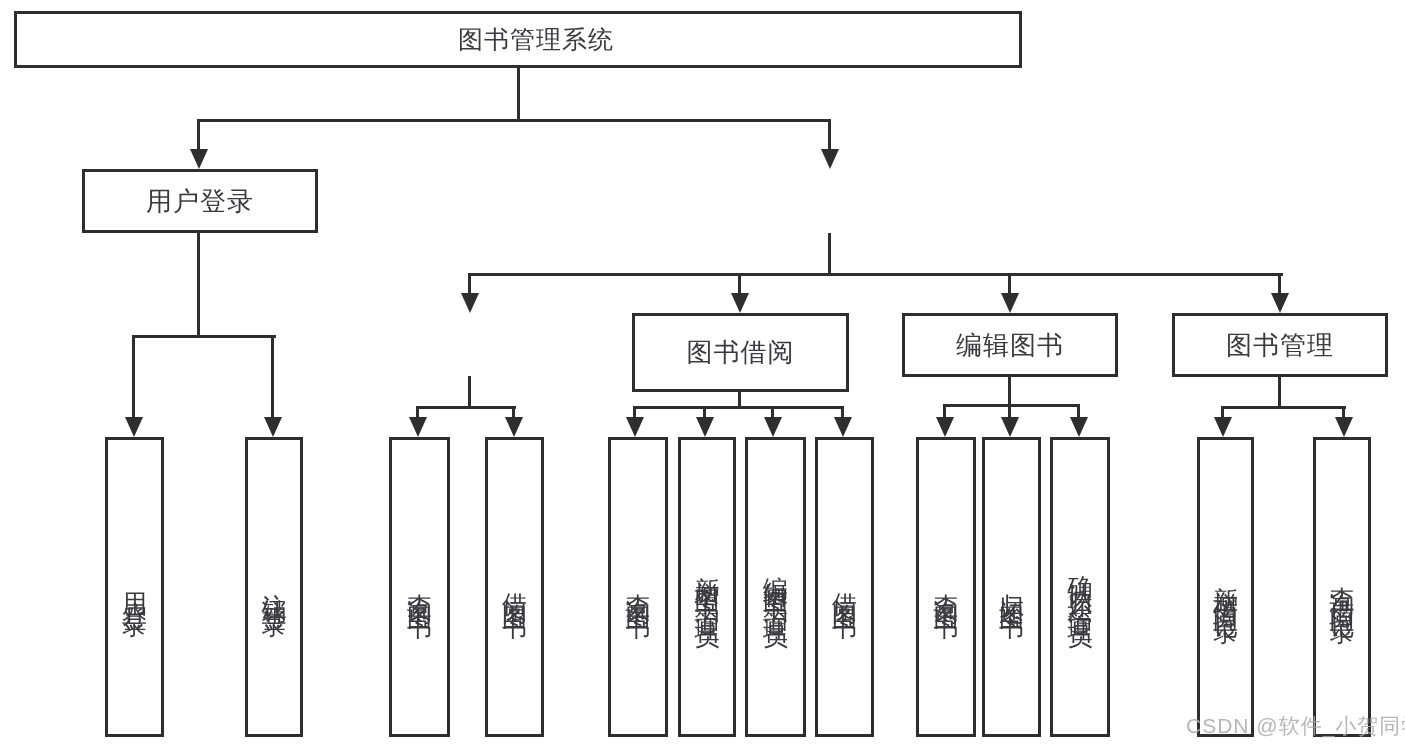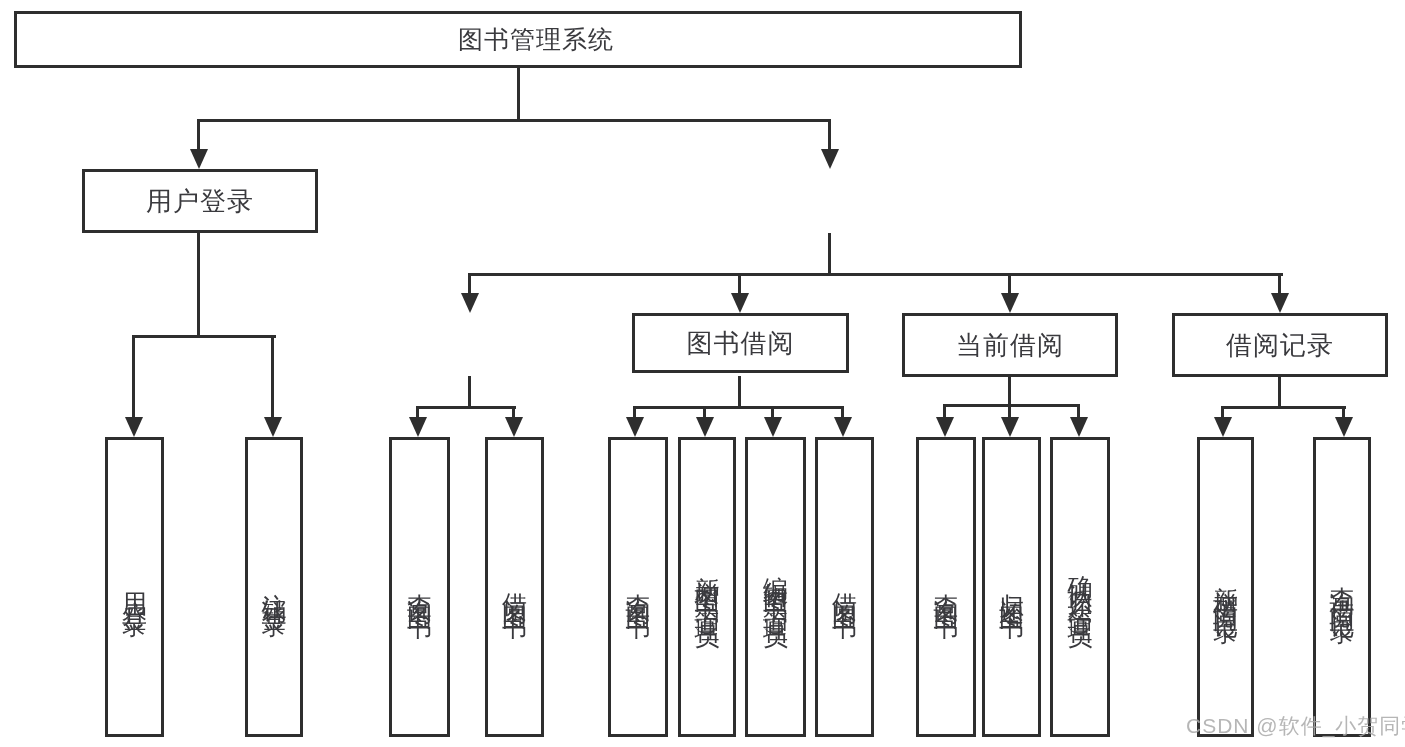--- a/index.html
+++ b/index.html
@@ -99,28 +99,28 @@
   <div class="arw" style="left:1335px;top:417px"></div>
 
   <div class="box root" style="left:14px;top:11px;width:1008px;height:57px">
     <span class="hlabel">图书管理系统</span>
   </div>
 
   <div class="box" style="left:82px;top:169px;width:236px;height:64px">
     <span class="hlabel">用户登录</span>
   </div>
 
-  <div class="box" style="left:632px;top:313px;width:217px;height:60px">
+  <div class="box" style="left:632px;top:313px;width:217px;height:79px">
     <span class="hlabel">图书借阅</span>
   </div>
   <div class="box" style="left:902px;top:313px;width:216px;height:64px">
-    <span class="hlabel">当前借阅</span>
+    <span class="hlabel">编辑图书</span>
   </div>
   <div class="box" style="left:1172px;top:313px;width:216px;height:64px">
-    <span class="hlabel">借阅记录</span>
+    <span class="hlabel">图书管理</span>
   </div>
 
   <div class="box vbox" style="left:105px;top:437px;width:59px;height:300px">
     <span class="vlabel">用户登录</span>
   </div>
   <div class="box vbox" style="left:245px;top:437px;width:58px;height:300px">
     <span class="vlabel">注销登录</span>
   </div>
 
   <div class="box vbox" style="left:389px;top:437px;width:61px;height:300px">

